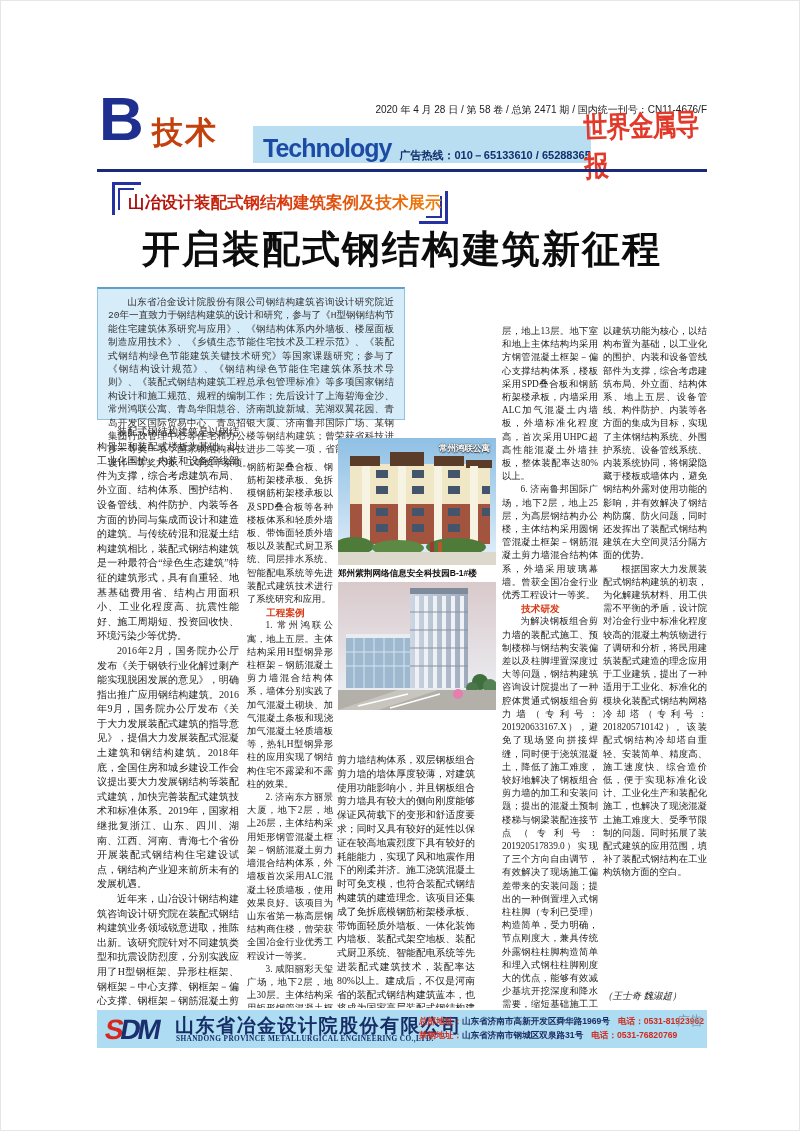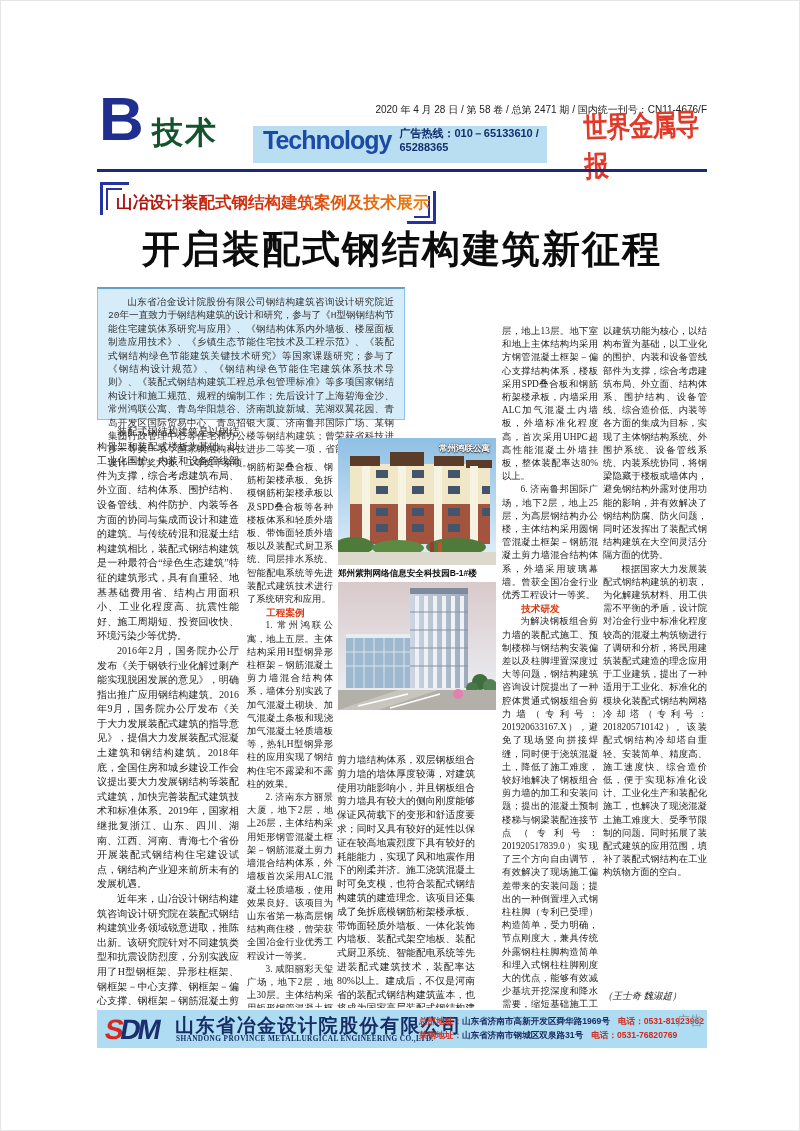--- a/index.html
+++ b/index.html
@@ -4,35 +4,35 @@
 <style>
   html,body{margin:0;padding:0;background:#ffffff;}
   #page{position:relative;width:800px;height:1131px;background:#fff;overflow:hidden;
         font-family:"Liberation Serif","DejaVu Serif",serif;box-shadow:inset 0 0 0 1px #e6e6e6;}
 
   
   .issue-line{position:absolute;top:103px;left:97px;width:610px;text-align:right;
               font-size:10px;color:#222;font-family:"Liberation Sans",sans-serif;}
   .sec-letter{position:absolute;top:88px;left:99px;font-size:62px;line-height:62px;font-weight:900;
               color:#1e2f8f;font-family:"Liberation Sans",sans-serif;}
-  .sec-name{position:absolute;top:112px;left:152px;font-size:31px;font-weight:900;color:#14532d;
+  .sec-name{position:absolute;top:112px;left:152px;font-size:31px;font-weight:900;color:#c2410c;
             font-family:"Liberation Sans",sans-serif;letter-spacing:2px;text-align:right;}
-  .tech-band{position:absolute;top:126px;left:253px;width:294px;height:37px;background:#b9ddf1;
-             display:flex;align-items:flex-start;padding:0 0 0 10px;box-sizing:border-box;}
+  .tech-band{position:absolute;top:126px;left:253px;width:338px;height:37px;background:#b9ddf1;
+             display:flex;align-items:flex-end;padding:0 0 0 10px;box-sizing:border-box;}
   .tech-word{font-size:25px;font-weight:900;color:#1c4ba6;font-family:"Liberation Sans",sans-serif;
              letter-spacing:-1px;}
   .hotline{font-size:11px;font-weight:bold;color:#13306e;margin-left:8px;
            font-family:"Liberation Sans",sans-serif;}
   .brand{position:absolute;top:124px;left:584px;width:126px;height:42px;display:flex;align-items:center;
          justify-content:center;font-size:24px;font-weight:900;color:#e23a2a;
          transform:rotate(-2deg) scaleY(1.2);letter-spacing:-1px;}
   .head-rule{position:absolute;top:169px;left:97px;width:610px;height:3px;background:#1a2a7a;}
 
   
-  .kicker{position:absolute;top:182px;left:100px;width:336px;height:42px;}
+  .kicker{position:absolute;top:182px;left:112px;width:336px;height:42px;}
   .kicker .br-tl{position:absolute;left:0;top:0;width:26px;height:30px;
                  border-top:3px solid #2433a0;border-left:3px solid #2433a0;}
   .kicker .br-tl2{position:absolute;left:6px;top:6px;width:14px;height:20px;
                  border-top:2px solid #2433a0;border-left:2px solid #2433a0;}
   .kicker .br-br{position:absolute;right:0;bottom:0;width:26px;height:30px;
                  border-bottom:3px solid #2433a0;border-right:3px solid #2433a0;}
   .kicker .br-br2{position:absolute;right:6px;bottom:6px;width:14px;height:20px;
                  border-bottom:2px solid #2433a0;border-right:2px solid #2433a0;}
   .kicker-text{position:absolute;left:16px;top:10px;font-size:16.5px;font-weight:900;
                font-family:"Liberation Sans",sans-serif;color:#d3310e;white-space:nowrap;}
@@ -257,21 +257,21 @@
 
   <div class="col" id="col4">
     <p class="cont">层，地上13层。地下室和地上主体结构均采用方钢管混凝土框架－偏心支撑结构体系，楼板采用SPD叠合板和钢筋桁架楼承板，内墙采用ALC加气混凝土内墙板，外墙标准化程度高，首次采用UHPC超高性能混凝土外墙挂板，整体装配率达80%以上。</p>
     <p>6. 济南鲁邦国际广场，地下2层，地上25层，为高层钢结构办公楼，主体结构采用圆钢管混凝土框架－钢筋混凝土剪力墙混合结构体系，外墙采用玻璃幕墙。曾获全国冶金行业优秀工程设计一等奖。</p>
     <p class="subhead">技术研发</p>
     <p>为解决钢板组合剪力墙的装配式施工、预制楼梯与钢结构安装偏差以及柱脚埋置深度过大等问题，钢结构建筑咨询设计院提出了一种腔体贯通式钢板组合剪力墙（专利号：201920633167.X），避免了现场竖向拼接焊缝，同时便于浇筑混凝土，降低了施工难度，较好地解决了钢板组合剪力墙的加工和安装问题；提出的混凝土预制楼梯与钢梁装配连接节点（专利号：201920517839.0）实现了三个方向自由调节，有效解决了现场施工偏差带来的安装问题；提出的一种倒置埋入式钢柱柱脚（专利已受理）构造简单，受力明确，节点刚度大，兼具传统外露钢柱柱脚构造简单和埋入式钢柱柱脚刚度大的优点，能够有效减少基坑开挖深度和降水需要，缩短基础施工工期和降低基础施工成本。</p>
     <p>为发展装配式钢结构建筑提供技术支撑，山冶设计于2019年针对高层建筑提出了“隐梁装配式钢结构建筑集成体系研发”项目，该集成体系</p>
   </div>
 
   <div class="col" id="col5">
-    <p class="cont">以建筑功能为核心，以结构布置为基础，以工业化的围护、内装和设备管线部件为支撑，综合考虑建筑布局、外立面、结构体系、围护结构、设备管线、综合造价低、内装等各方面的集成为目标，实现了主体钢结构系统、外围护系统、设备管线系统、内装系统协同，将钢梁隐藏于楼板或墙体内，避免钢结构外露对使用功能的影响，并有效解决了钢结构防腐、防火问题，同时还发挥出了装配式钢结构建筑在大空间灵活分隔方面的优势。</p>
+    <p class="cont">以建筑功能为核心，以结构布置为基础，以工业化的围护、内装和设备管线部件为支撑，综合考虑建筑布局、外立面、结构体系、地上五层、设备管线、构件防护、内装等各方面的集成为目标，实现了主体钢结构系统、外围护系统、设备管线系统、内装系统协同，将钢梁隐藏于楼板或墙体内，避免钢结构外露对使用功能的影响，并有效解决了钢结构防腐、防火问题，同时还发挥出了装配式钢结构建筑在大空间灵活分隔方面的优势。</p>
     <p>根据国家大力发展装配式钢结构建筑的初衷，为化解建筑材料、用工供需不平衡的矛盾，设计院对冶金行业中标准化程度较高的混凝土构筑物进行了调研和分析，将民用建筑装配式建造的理念应用于工业建筑，提出了一种适用于工业化、标准化的模块化装配式钢结构网格冷却塔（专利号：2018205710142）。该装配式钢结构冷却塔自重轻、安装简单、精度高、施工速度快、综合造价低，便于实现标准化设计、工业化生产和装配化施工，也解决了现浇混凝土施工难度大、受季节限制的问题。同时拓展了装配式建筑的应用范围，填补了装配式钢结构在工业构筑物方面的空白。</p>
 
   </div>
   <div class="byline">（王士奇 魏淑超）</div>
 
   <div class="footer-band">
     <div class="sdm"><span class="s">S</span><span class="dm">DM</span></div>
     <div class="company-cn">山东省冶金设计院股份有限公司</div>
     <div class="company-en">SHANDONG PROVINCE METALLURGICAL ENGINEERING CO.,LTD.</div>
     <div class="addr-block">

